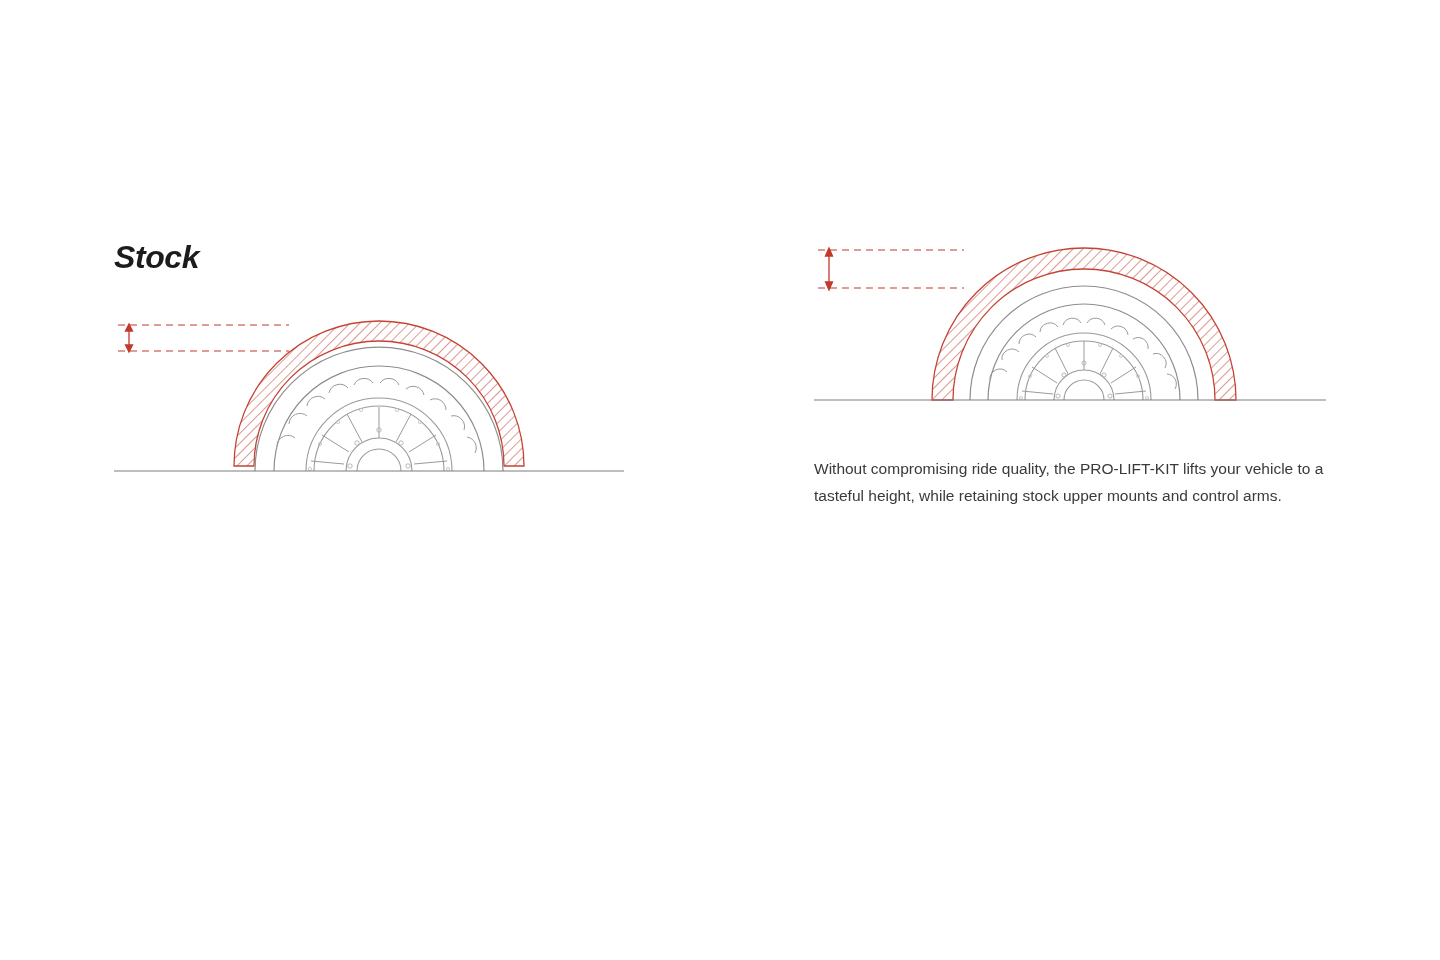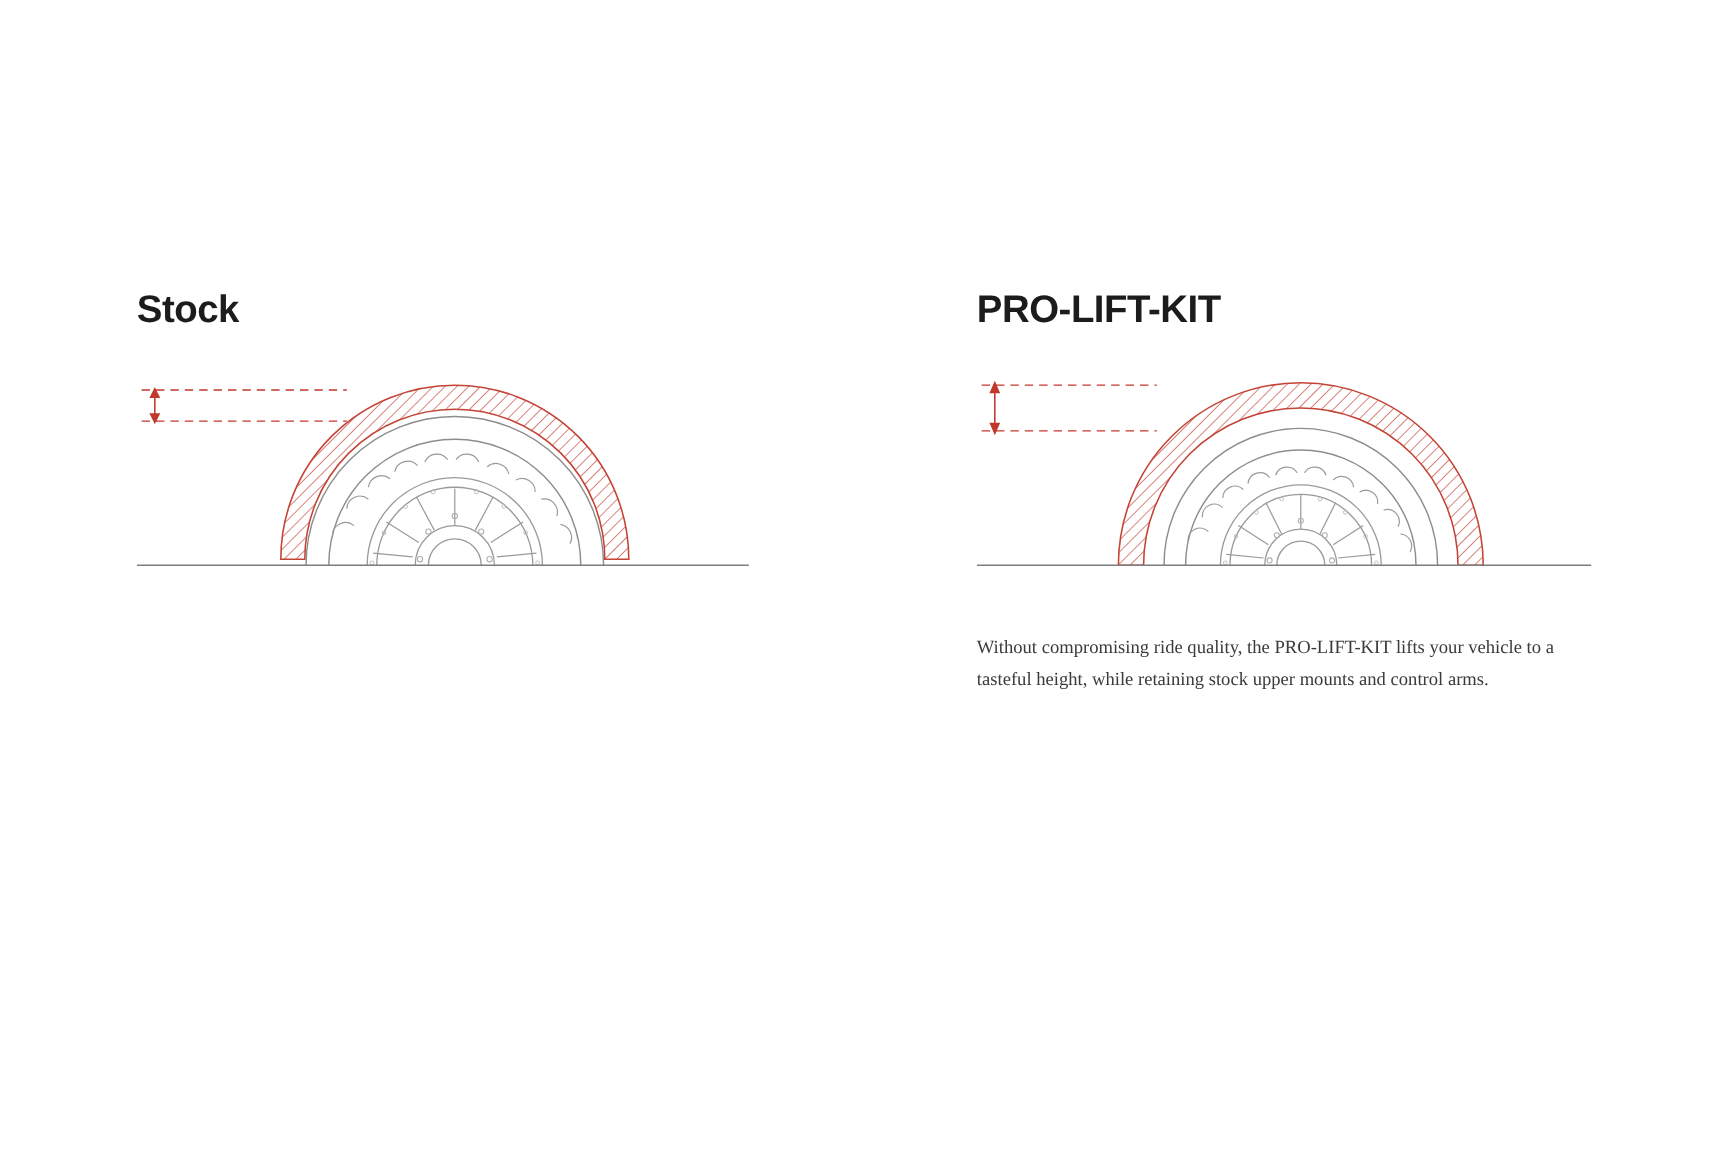--- a/index.html
+++ b/index.html
@@ -27,40 +27,41 @@
   .panel-left  { left: 114px; }
   .panel-right { left: 814px; }
 
   .panel-title {
     font-size: 32px;
     font-weight: 700;
     letter-spacing: -0.4px;
     color: #1c1c1c;
     margin: 0 0 36px 0;
     line-height: 1.1;
+    font-style: italic;
   }
 
   .figure {
     position: relative;
     width: 520px;
     height: 190px;
     margin-bottom: 26px;
   }
   .figure svg {
     display: block;
   }
 
   .panel-body {
     font-size: 15.5px;
     line-height: 1.72;
     color: #3a3a3a;
     margin: 0;
     width: 500px;
   }
-  .panel-right .panel-body { width: 515px; font-family: Liberation Serif, serif; }
+  .panel-right .panel-body { width: 515px; }
 </style>
 </head>
 <body>
 
 <div class="page">
 
   <section class="panel panel-left">
     <h2 class="panel-title">Stock</h2>
 
     <div class="figure">
@@ -145,21 +146,20 @@
           <line x1="15" y1="16" x2="15" y2="38"></line>
           <polygon points="15,13 11.5,20 18.5,20"></polygon>
           <polygon points="15,41 11.5,34 18.5,34"></polygon>
         </g>
       </svg>
     </div>
 
   </section>
 
   <section class="panel panel-right">
-    <h2 class="panel-title">PRO-LIFT-KIT</h2>
 
     <div class="figure">
       <svg width="520" height="190" viewBox="0 0 520 190" xmlns="http://www.w3.org/2000/svg">
         <defs>
           <pattern id="hatchR" width="7" height="7" patternTransform="rotate(45)" patternUnits="userSpaceOnUse">
             <line x1="0" y1="0" x2="0" y2="7" stroke="#c0392b" stroke-width="1.1"></line>
           </pattern>
         </defs>
 
         <g>

